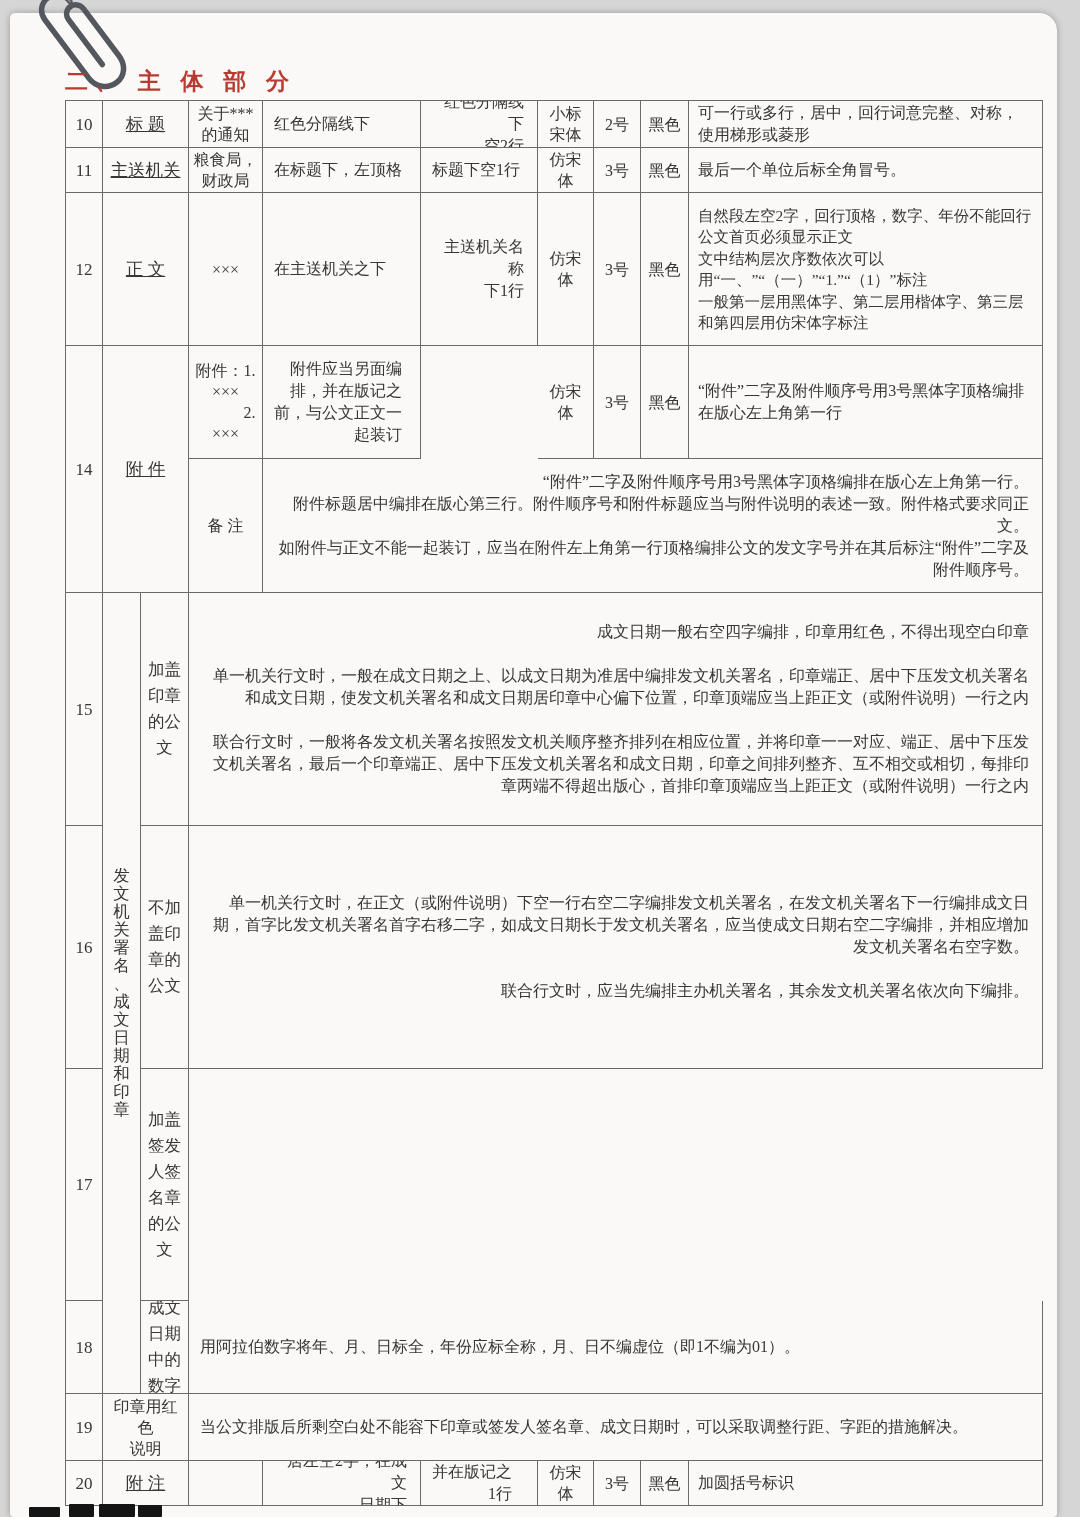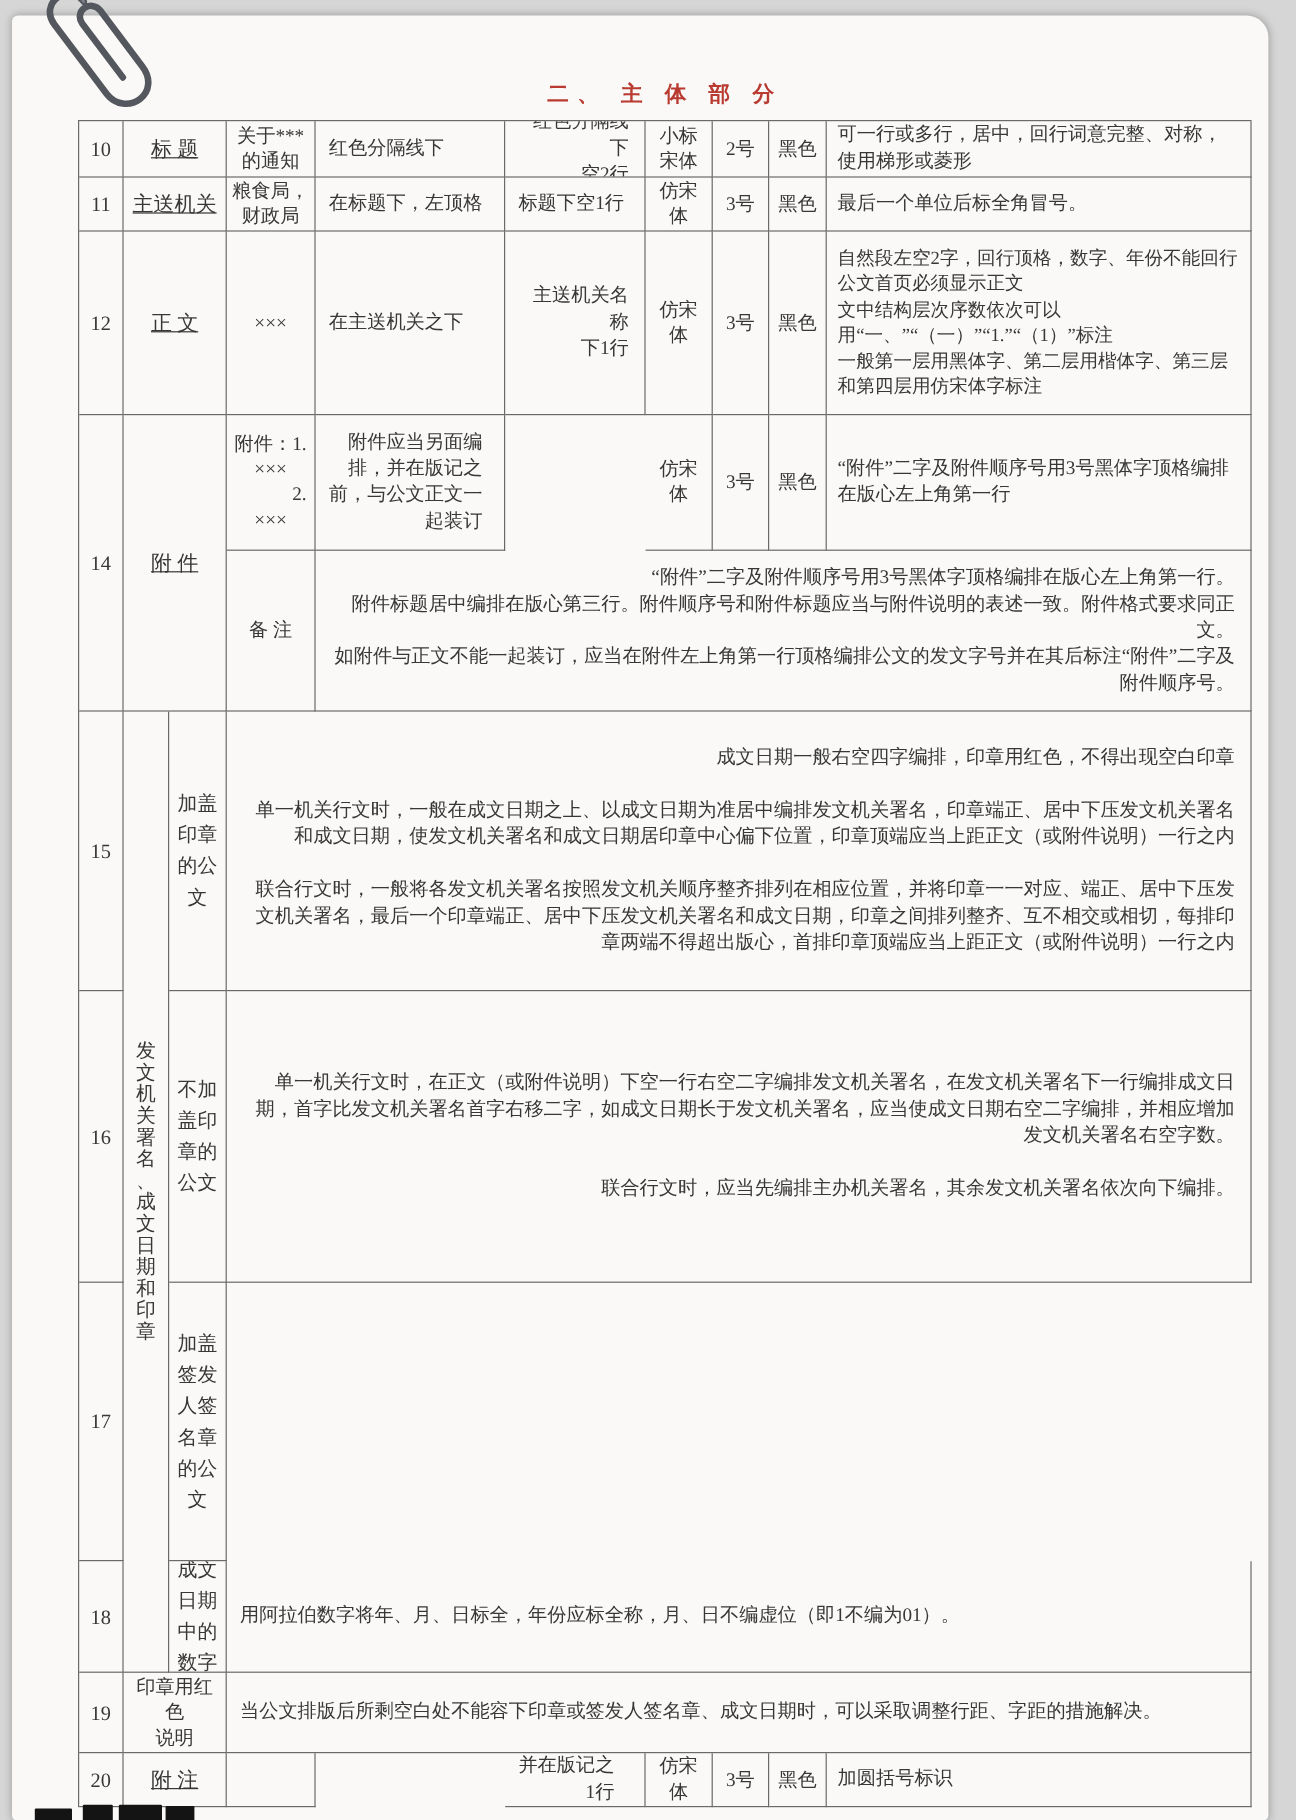--- a/index.html
+++ b/index.html
@@ -9,21 +9,21 @@
     font-family:"Liberation Serif","DejaVu Serif",serif;
     color:#373737;
   }
   .page{
     position:absolute;left:10px;top:13px;width:1047px;height:1504px;
     background:#faf9f7;border-radius:5px 18px 4px 4px;
     box-shadow:0 0 7px rgba(0,0,0,.28);
   }
   .section-title{
     position:absolute;left:65px;top:66px;width:978px;
-    text-align:center;font-weight:bold;font-size:18px;letter-spacing:7px;
+    text-align:left;font-weight:bold;font-size:23px;letter-spacing:7px;
     color:#b93a30;
   }
   .doc-table{
     position:absolute;left:65px;top:100px;
     display:grid;
     grid-template-columns:37px 38px 48px 74px 158px 117px 56px 47px 48px 354px;
     grid-template-rows:47px 45px 153px 113px 134px 233px 243px 232px 93px 67px 45px;
     border-top:1px solid #6a6a6a;border-left:1px solid #6a6a6a;
   }
   .c{
@@ -178,20 +178,22 @@
   <div class="c content" style="grid-area:9/4/10/11">用阿拉伯数字将年、月、日标全，年份应标全称，月、日不编虚位（即1不编为01）。</div>
 
   <div class="c num" style="grid-area:10/1/11/2">19</div>
   <div class="c" style="grid-area:10/2/11/4">印章用红色
 说明</div>
   <div class="c content" style="grid-area:10/4/11/11">当公文排版后所剩空白处不能容下印章或签发人签名章、成文日期时，可以采取调整行距、字距的措施解决。</div>
 
   <div class="c num" style="grid-area:11/1/12/2">20</div>
   <div class="c name" style="grid-area:11/2/12/4">附 注</div>
   <div class="c" style="grid-area:11/4/12/5"></div>
+  <div class="c content" style="grid-area:11/5/12/6">居左空2字，在成文
+日期下</div>
   <div class="c content" style="grid-area:11/6/12/7">并在版记之
 1行</div>
   <div class="c" style="grid-area:11/7/12/8">仿宋
 体</div>
   <div class="c" style="grid-area:11/8/12/9">3号</div>
   <div class="c" style="grid-area:11/9/12/10">黑色</div>
   <div class="c note" style="grid-area:11/10/12/11">加圆括号标识</div>
 
 </div>
 

